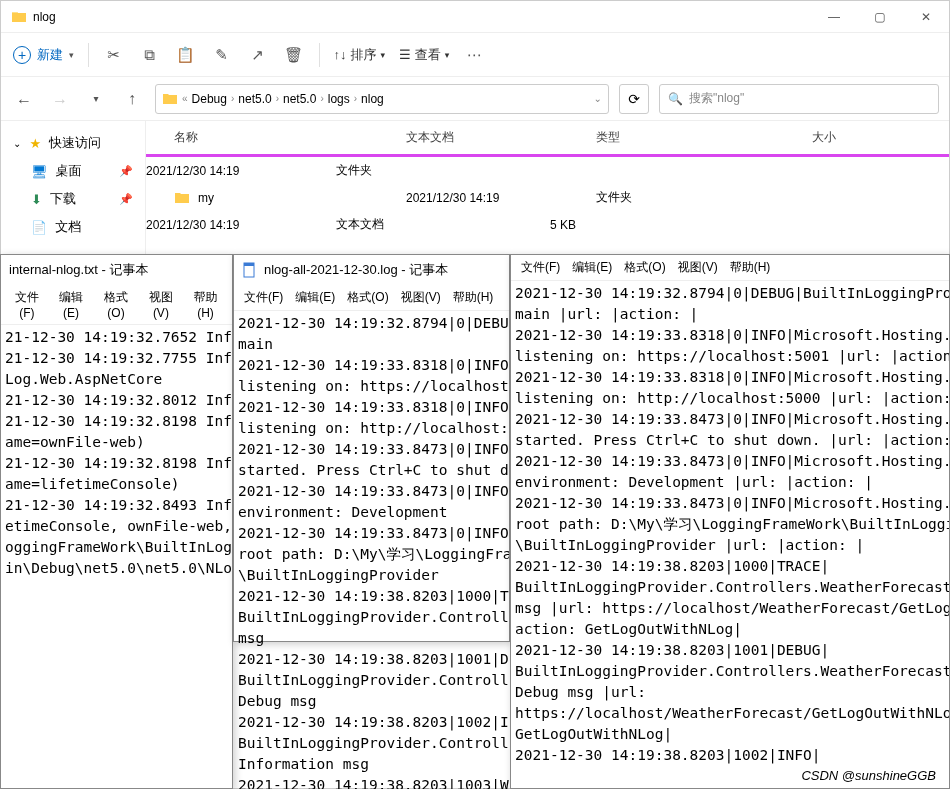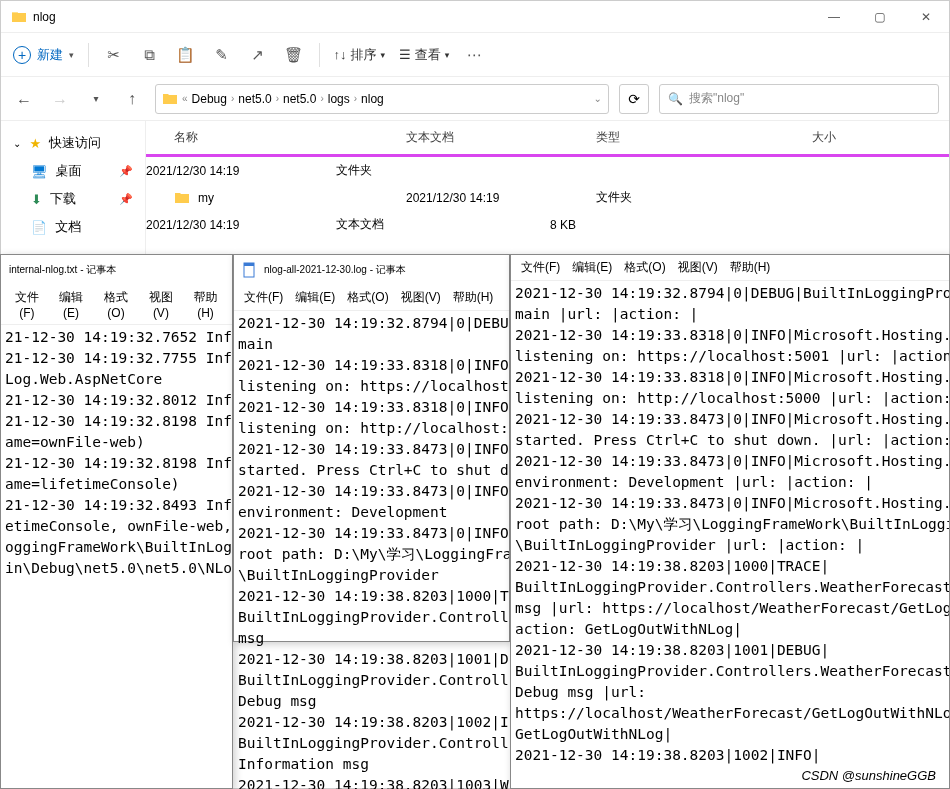--- a/index.html
+++ b/index.html
@@ -35,21 +35,21 @@
 .filelist { flex:1; }
 .listhead { display:flex; border-bottom:3px solid #d946ef; font-size:12px; color:#404040; padding:8px 0; }
 .listrow { display:flex; font-size:12px; padding:5px 0; align-items:center; }
 .col-name { width:260px; padding-left:28px; display:flex; align-items:center; gap:8px; }
 .col-date { width:150px; }
 .col-type { width:140px;margin-left:40px; }
 .col-size { width:120px; text-align:right; padding-right:20px; }
 
 
 .notepad { position:absolute; background:#fff; border:1px solid #888; box-shadow:2px 2px 8px rgba(0,0,0,0.2); }
-.np-title { height:30px; display:flex; align-items:center; font-size:10px; padding:0 8px; background:#fff; }
+.np-title { height:30px; display:flex; align-items:center; font-size:13px; padding:0 8px; background:#fff; }
 .np-title .npicon { width:16px; height:16px; margin-right:6px; }
 .np-menu { display:flex; gap:4px; font-size:12px; padding:2px 6px; border-bottom:1px solid #eee; }
 .np-menu span { padding:2px 4px;text-align:center; }
 .np-content { font-family:"Consolas", monospace; font-size:14.5px; line-height:1.45; padding:2px 4px; white-space:pre; color:#000; overflow:hidden; }
 
 #np1 { left:0; top:254px; width:233px; height:535px; }
 #np2 { left:233px; top:254px; width:277px; height:388px; z-index:2; }
 #np3 { left:510px; top:254px; width:440px; height:535px; z-index:3; }
 
 .watermark { position:absolute; right:14px; bottom:6px; font-size:13px; color:#000000; z-index:10; font-style:italic; }
@@ -169,21 +169,21 @@
             </svg>
             <span>my</span>
           </div>
         <div class="col-date">2021/12/30 14:19</div>
         <div class="col-type">文件夹</div>
         <div class="col-size"></div>
       </div>
       <div class="listrow">
         <div class="col-date">2021/12/30 14:19</div>
         <div class="col-type">文本文档</div>
-        <div class="col-size">8 KB</div>
+        <div class="col-size">5 KB</div>
       </div>
     </div>
   </div>
 </div>
 
 <div class="notepad" id="np1">
   <div class="np-title">
     <span>internal-nlog.txt - 记事本</span>
   </div>
   <div class="np-menu">

